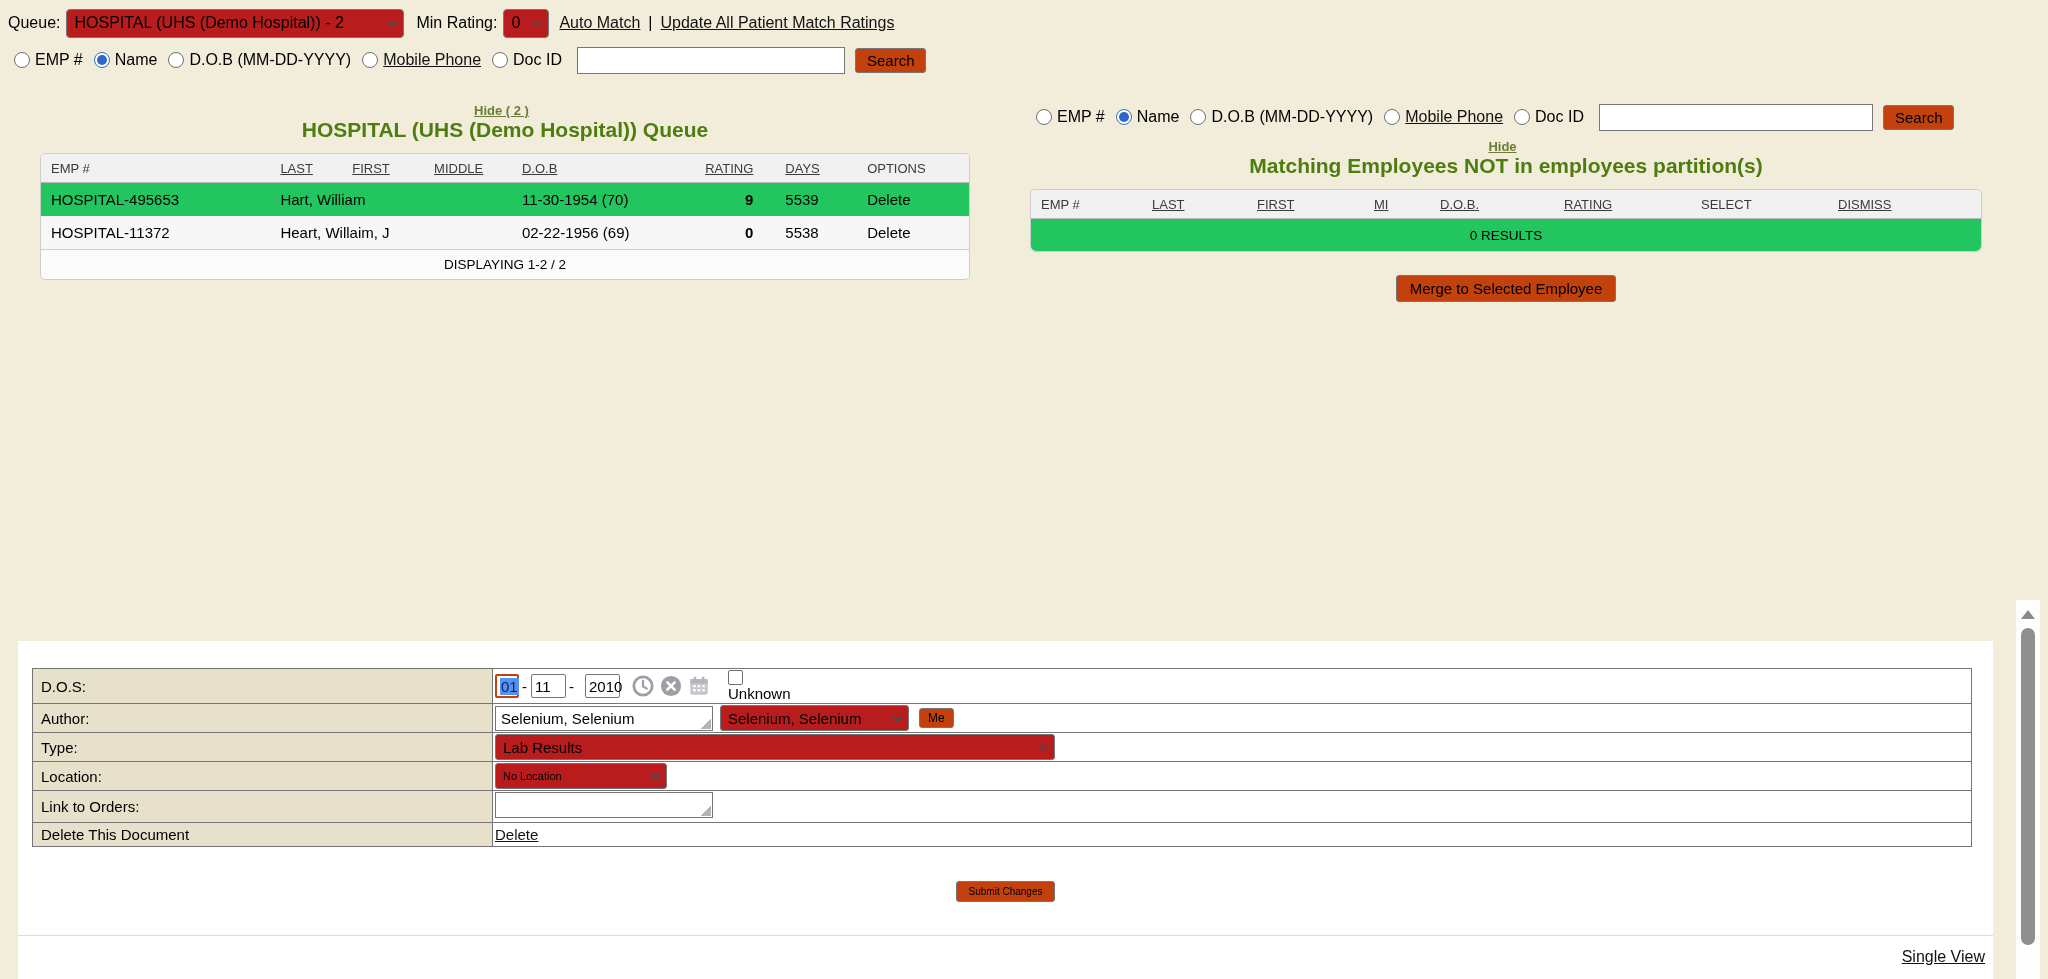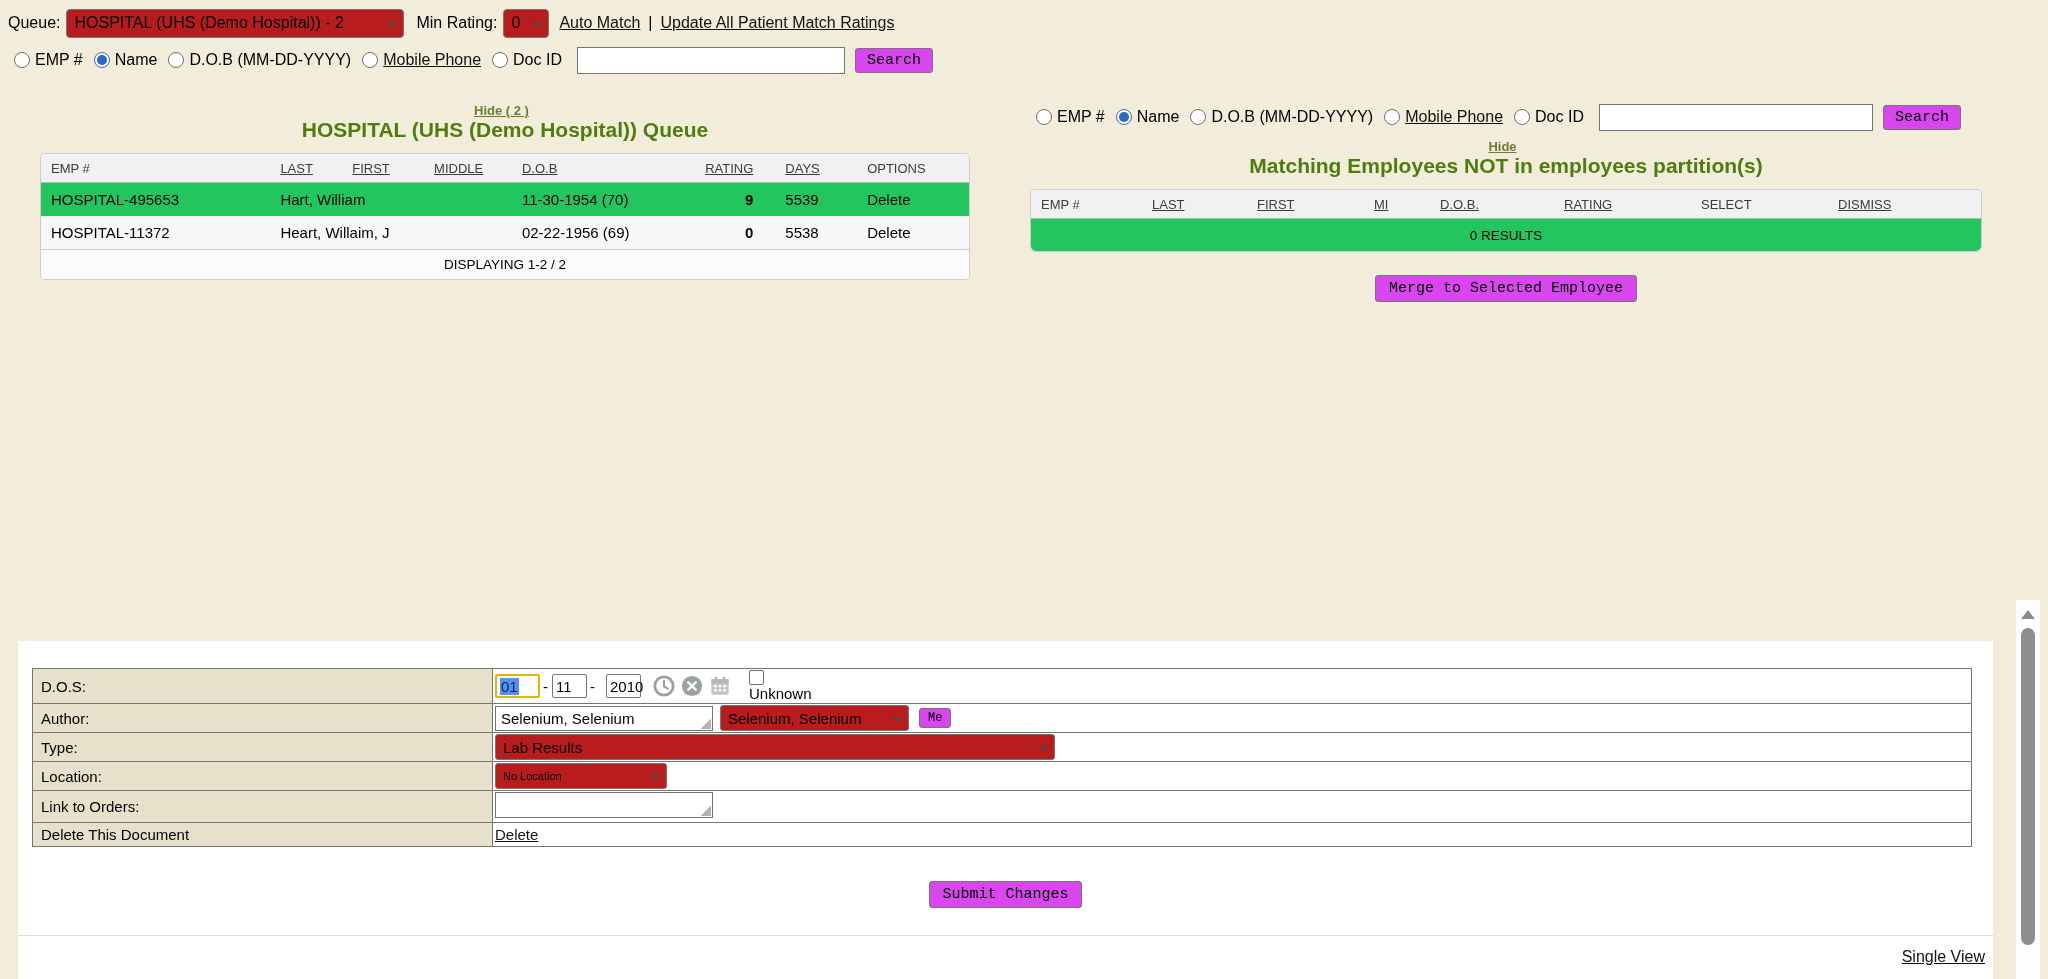--- a/index.html
+++ b/index.html
@@ -17,22 +17,22 @@
     display:inline-flex; align-items:center; justify-content:space-between;
     background:#b91c1c; border:1px solid #767676; border-radius:4px;
     height:29px; padding:0 7px; font-size:16px; white-space:nowrap; cursor:default;
   }
   .chev {
     width:7px; height:7px; flex:none;
     border-right:2px solid #4a4a4a; border-bottom:2px solid #4a4a4a;
     transform:rotate(45deg) translate(-1px,-1px); margin-left:10px;
   }
   .btn {
-    display:inline-block; background:#d946ef; border:1px solid #767676;
-    border-radius:3px; font-size:15px; padding:3px 11px; font-family:Liberation Mono, monospace; color:#000;
+    display:inline-block; background:#c2410c; border:1px solid #767676;
+    border-radius:3px; font-size:15px; padding:3px 11px; font-family:Liberation Sans, sans-serif; color:#000;
     cursor:pointer; white-space:nowrap;
   }
   .tinput { background:#fff; border:1px solid #767676; height:27px; }
   .radio {
     width:16px; height:16px; border-radius:50%; background:#fff;
     border:1px solid #6f6f6f; flex:none; position:relative; display:inline-block;
   }
   .radio.checked { border-color:#3a6cc0; }
   .radio.checked::after {
     content:""; position:absolute; left:2px; top:2px; width:10px; height:10px;
@@ -118,21 +118,21 @@
   .form-table td { border:1px solid #757575; }
   .flabel { width:460px; background:#e7e0ca; padding:3px 8px; }
   .fvalue { background:#fff; padding:1px 2px; }
   .row-id .fvalue a { color:#4d4d4d; }
 
   .dos-wrap { display:flex; align-items:center; }
   .mini-input {
     height:24px; background:#fff; border:1px solid #767676; border-radius:2px;
     display:inline-flex; align-items:center; padding:0 3px; font-size:15px;
   }
-  .mini-month { width:45px; border:2px solid #eab308; }
+  .mini-month { width:24px; border:2px solid #c2410c; }
   .mini-day { width:35px; margin-left:4px; }
   .mini-year { width:35px; margin-left:11px; }
   .sel-text { background:#5691f0; color:#05266b; padding:0 1px; }
   .dash { margin-left:3px; }
   .dos-icon { width:22px; height:22px; margin-left:6px; flex:none; }
   .icon-clock { margin-left:12px; }
   .unknown-wrap { display:inline-flex; align-items:flex-start; margin-left:18px;flex-direction:column; }
   .unknown-wrap .checkbox { margin-right:6px; }
 
   .author-wrap { display:flex; align-items:center; }
@@ -143,21 +143,21 @@
   }
   .author-input { width:218px; height:25px; display:flex; align-items:center; padding:0 5px; font-size:15px; }
   .author-select { width:189px; height:26px; font-size:15px; margin-left:7px; border-radius:3px; }
   .me-btn { font-size:12px; padding:2px 8px; margin-left:10px; }
 
   .type-select { width:560px; height:26px; font-size:15px; border-radius:3px; }
   .loc-select { width:172px; height:26px; font-size:11px; border-radius:3px; }
   .orders-input { width:218px; height:26px; }
 
   .submit-row { position:absolute; left:0; top:240px; width:100%; text-align:center; }
-  .submit-btn { font-size:15px; padding:4px 12px; }
+  .submit-btn { font-size:10px; padding:4px 12px; }
 
   .panel-footer-line { position:absolute; left:0; top:294px; width:100%; border-top:1px solid #dcdcdc; }
   .single-view { position:absolute; right:8px; top:307px; font-size:16px; }
 
   
   .scrollbar { position:absolute; left:2016px; top:600px; width:24px; height:379px; background:#fdfdfd; }
   .sb-arrow {
     position:absolute; top:10px; left:5px; width:0; height:0;
     border-left:7px solid transparent; border-right:7px solid transparent;
     border-bottom:9px solid #8a8a8a;

